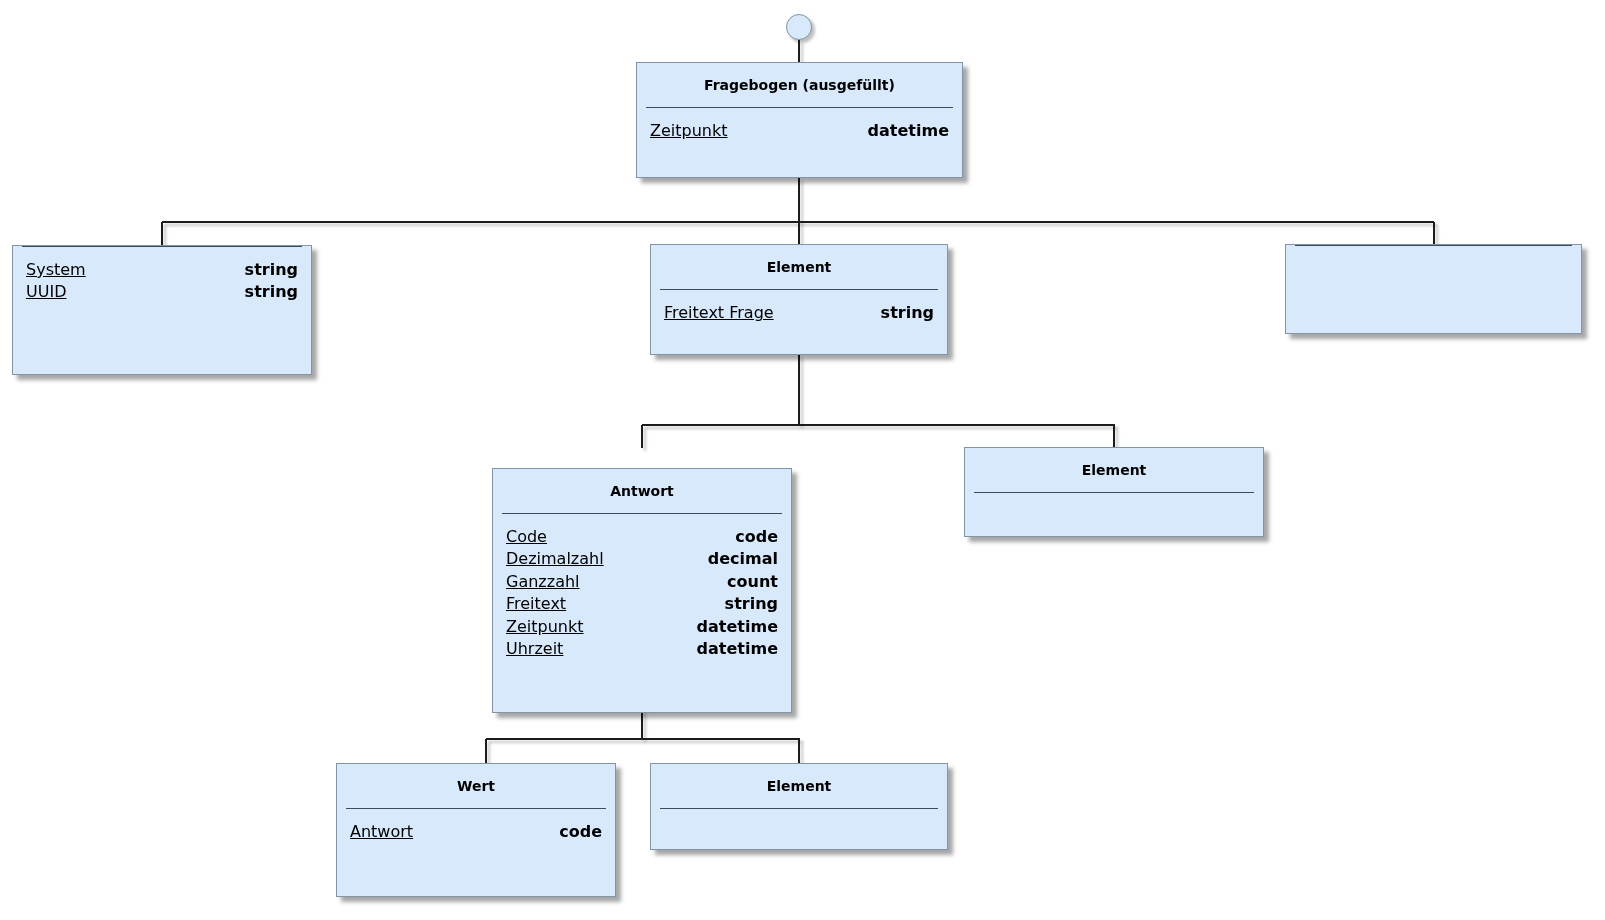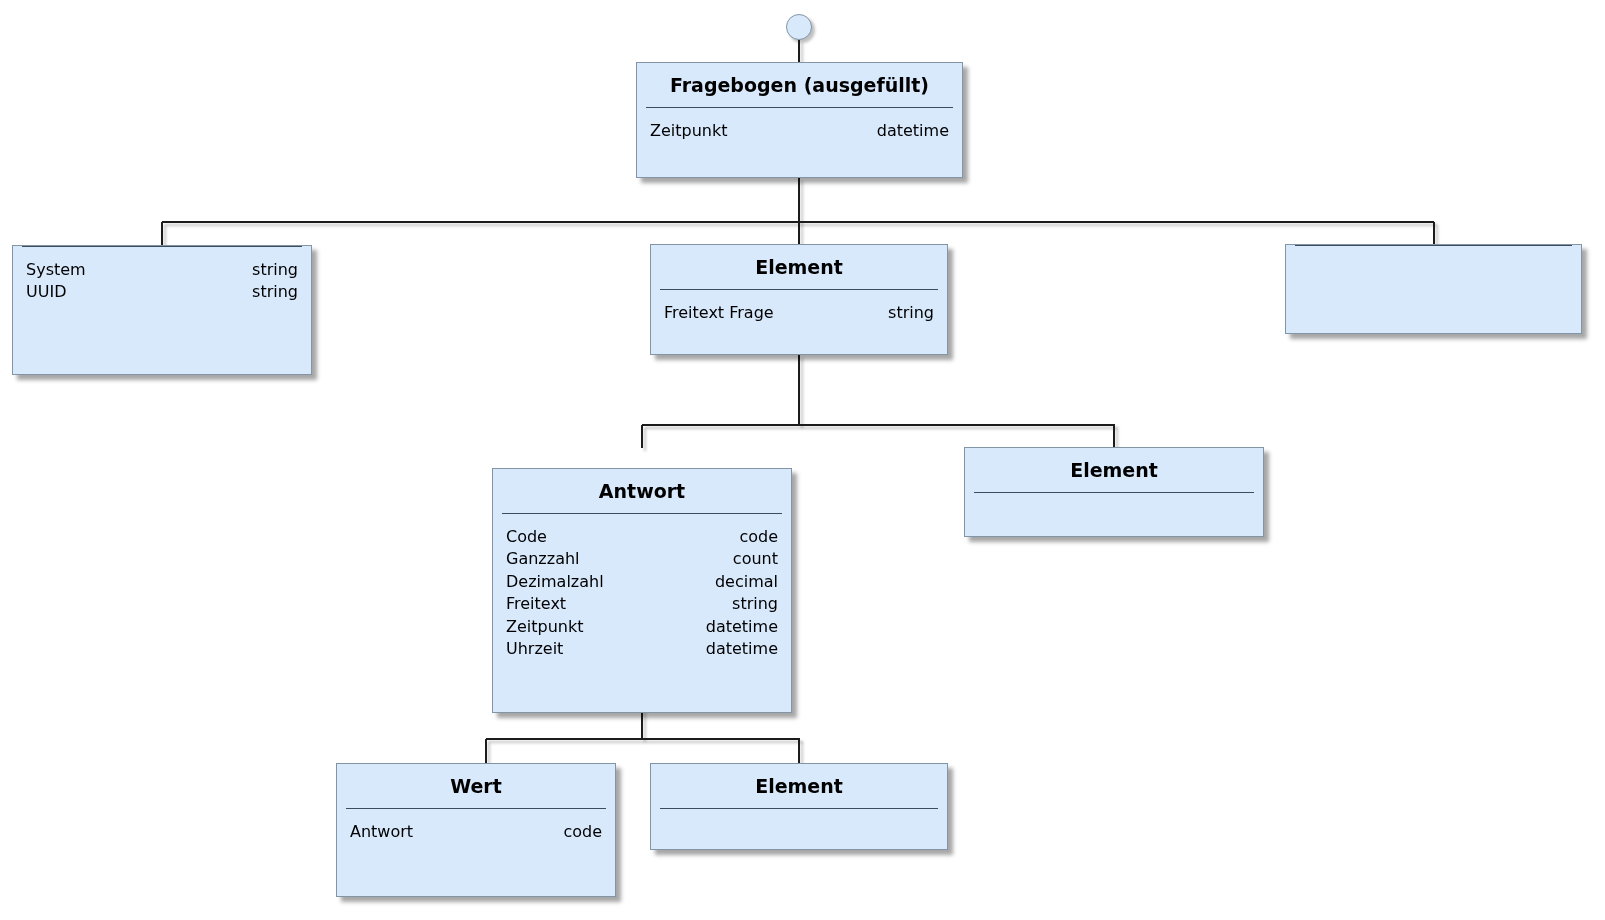--- a/index.html
+++ b/index.html
@@ -18,38 +18,38 @@
 
   .node{
     position:absolute;
     background:var(--node-fill);
     border:1px solid var(--node-border);
     box-shadow:5px 5px 4px rgba(0,0,0,0.35);
   }
   .node-title{
     height:44px;
     display:flex;align-items:center;justify-content:center;
-    font-size:19px;font-weight:bold;color:#000;
+    font-size:14px;font-weight:bold;color:#000;
     white-space:nowrap;
   }
   .node-sep{
     border-top:1px solid var(--separator);
     margin:0 9px;
     height:0;
   }
   .node-attrs{
     padding:12px 13px 0 13px;
     font-size:16px;
   }
   .attr-row{
     display:flex;justify-content:space-between;
     line-height:22.4px;white-space:nowrap;
   }
-  .attr-name{text-align:left;}
-  .attr-type{text-align:right;}
+  .attr-name{text-align:left;text-decoration:underline;}
+  .attr-type{text-align:right;font-weight:bold;}
 
   .line{
     position:absolute;
     background:var(--connector);
     box-shadow:3px 3px 3px rgba(0,0,0,0.25);
   }
   .vline{width:2px;}
   .hline{height:2px;}
 
   .root-circle{
@@ -126,26 +126,26 @@
 
   <div class="node" style="left:492px;top:468px;width:300px;height:245px;">
     <div class="node-title">Antwort</div>
     <div class="node-sep"></div>
     <div class="node-attrs">
         <div class="attr-row">
           <span class="attr-name">Code</span>
           <span class="attr-type">code</span>
         </div>
         <div class="attr-row">
+          <span class="attr-name">Dezimalzahl</span>
+          <span class="attr-type">decimal</span>
+        </div>
+        <div class="attr-row">
           <span class="attr-name">Ganzzahl</span>
           <span class="attr-type">count</span>
-        </div>
-        <div class="attr-row">
-          <span class="attr-name">Dezimalzahl</span>
-          <span class="attr-type">decimal</span>
         </div>
         <div class="attr-row">
           <span class="attr-name">Freitext</span>
           <span class="attr-type">string</span>
         </div>
         <div class="attr-row">
           <span class="attr-name">Zeitpunkt</span>
           <span class="attr-type">datetime</span>
         </div>
         <div class="attr-row">

